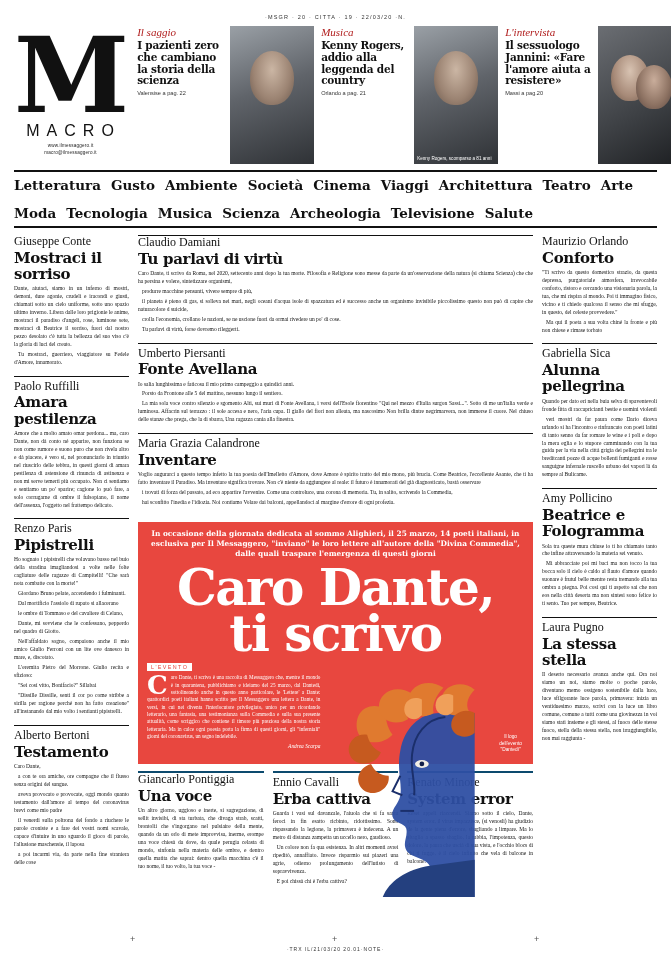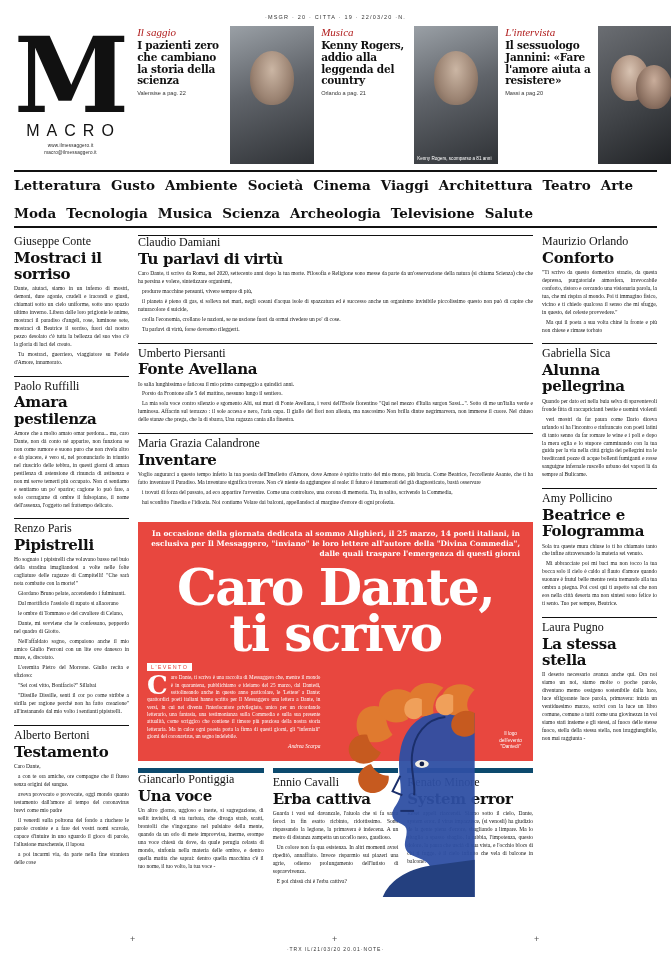--- a/index.html
+++ b/index.html
@@ -156,21 +156,21 @@
     position: relative;
     flex: 1;
     display: flex;
     flex-direction: column;
   }
   .red-intro {
     font-family: "DejaVu Serif", serif;
     font-weight: 700;
     font-size: 7.4px;
     line-height: 1.35;
-    text-align: right;
+    text-align: center;
     padding: 0 4px;
     margin-bottom: 4px;
   }
   .caro-dante {
     font-family: "DejaVu Serif", serif;
     font-weight: 700;
     font-size: 50px;
     line-height: 0.92;
     text-align: center;
     letter-spacing: -1.5px;
@@ -209,21 +209,21 @@
   .dante-illu { position: absolute; inset: 0; }
   .logo-caption {
     position: absolute; bottom: 3px; right: 2px;
     font-family: "Liberation Sans", sans-serif;
     font-size: 4.8px; color: #fff; text-align: center; line-height: 1.3;
   }
   .red-sig { font-style: italic; text-align: right; font-size: 5.4px; margin-top: 2px; }
 
   
   .bottom3 { display: grid; grid-template-columns: 1fr 1fr 1fr; gap: 0 9px; margin-top: 7px; }
-  .bottom3 .art { border-top: 5px solid #0c4a6e; }
+  .bottom3 .art { border-top: 2px solid #0c4a6e; }
 
   .footer-marks { position: absolute; bottom: 26px; left: 0; right: 0; }
   .plus { position: absolute; font-size: 9px; color: #555; font-family:"Liberation Sans",sans-serif;}
   .bottom-slug {
     position: absolute; bottom: 8px; left: 0; right: 0;
     text-align: center;
     font-family: "Liberation Sans", sans-serif;
     font-size: 5px; letter-spacing: 1px; color: #333;
   }
 </style>

